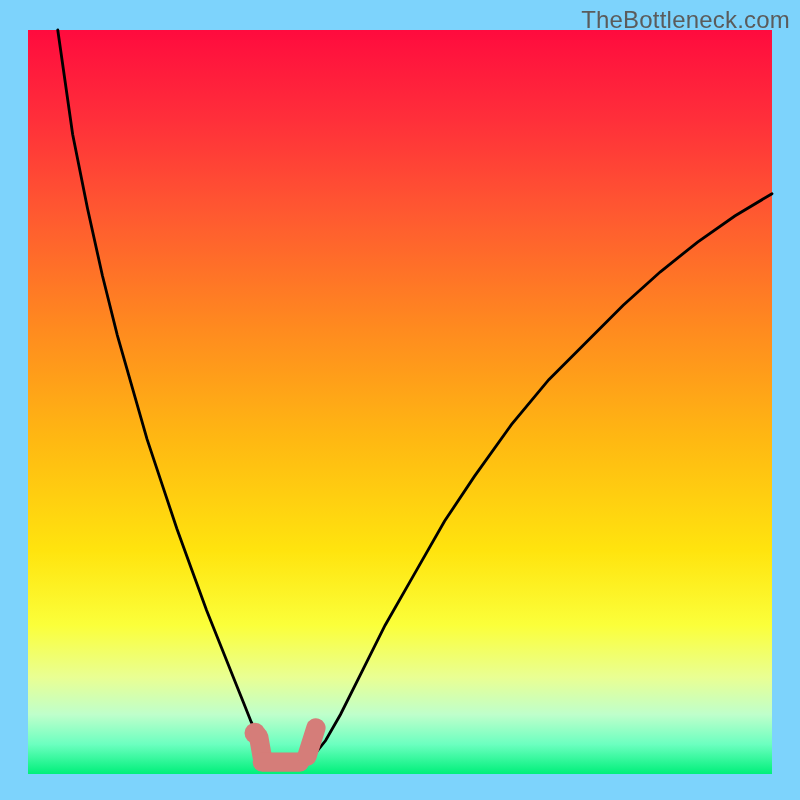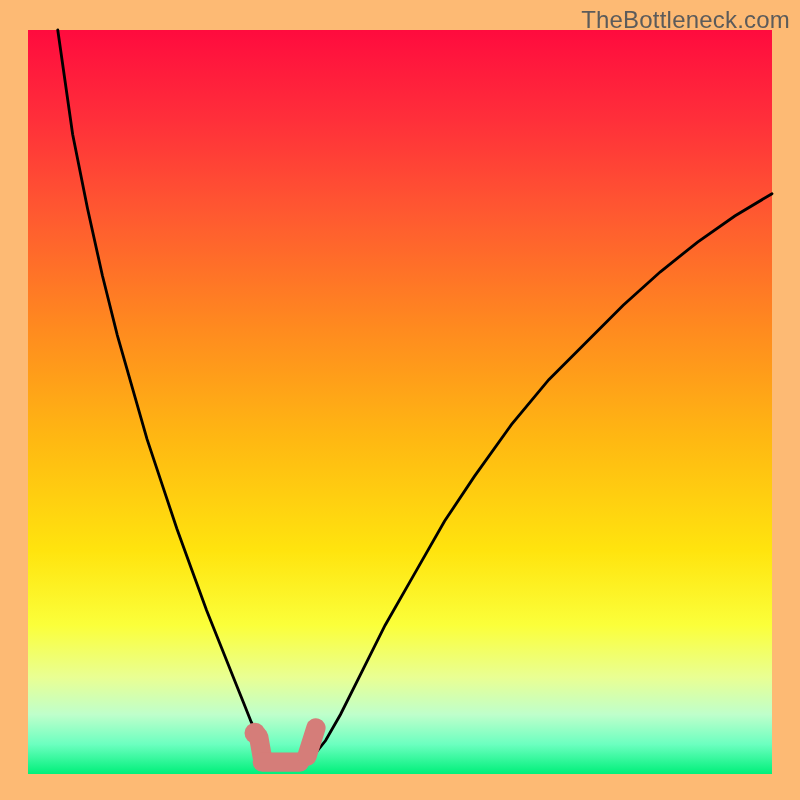--- a/index.html
+++ b/index.html
@@ -8,21 +8,21 @@
     width: 800px;
     height: 800px;
     background: #000;
     overflow: hidden;
     font-family: Arial, Helvetica, sans-serif;
   }
   .outer {
     position: relative;
     width: 800px;
     height: 800px;
-    background: #fdba74;
+    background: #7dd3fc;
   }
   .watermark {
     position: absolute;
     top: 6px;
     right: 10px;
     color: #5b5b5b;
     font-size: 24px;
     font-weight: 500;
     letter-spacing: 0.2px;
     user-select: none;

